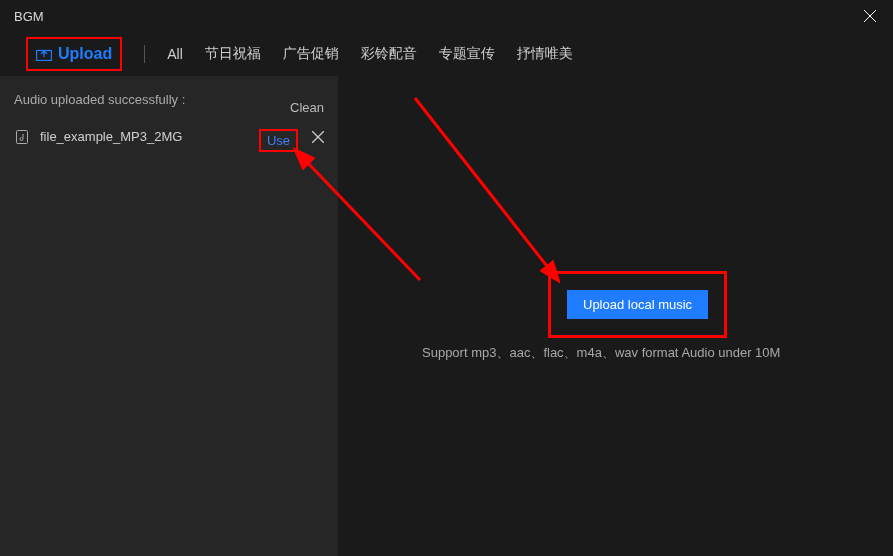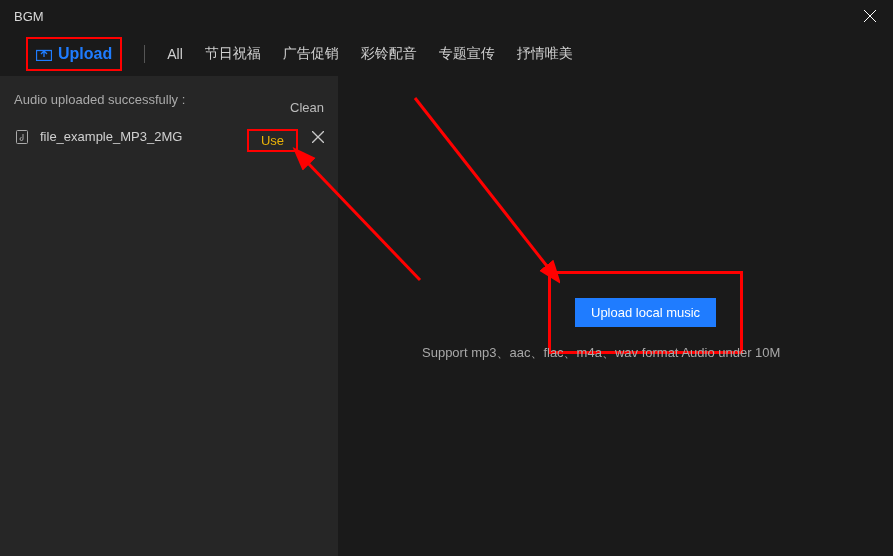--- a/index.html
+++ b/index.html
@@ -98,43 +98,43 @@
   }
   .file-icon svg { width: 16px; height: 16px; }
   .file-name {
     flex: 1;
     color: #d0d0d0;
     font-size: 13px;
     white-space: nowrap;
     overflow: hidden;
   }
   .use-btn {
-    color: #eab308;
-    font-size: 13px;
-    padding: 2px 12px;
+    color: #3b82f6;
+    font-size: 13px;
+    padding: 2px 6px;
     border: 2px solid #ff0000;
     cursor: pointer;
   }
   .file-close {
     cursor: pointer;
     margin-left: 4px;
   }
   .file-close svg { width: 12px; height: 12px; }
   .file-close svg line { stroke: #c8c8c8; stroke-width: 1.3; }
 
   .main {
     flex: 1;
     position: relative;
   }
   .upload-btn-wrap {
     position: absolute;
     left: 210px;
     top: 195px;
     border: 3px solid #ff0000;
-    padding: 24px;
+    padding: 16px;
   }
   .upload-btn {
     background: #1f7cff;
     color: #fff;
     font-size: 13px;
     padding: 7px 16px;
     border: none;
     cursor: pointer;
   }
   .support-text {

